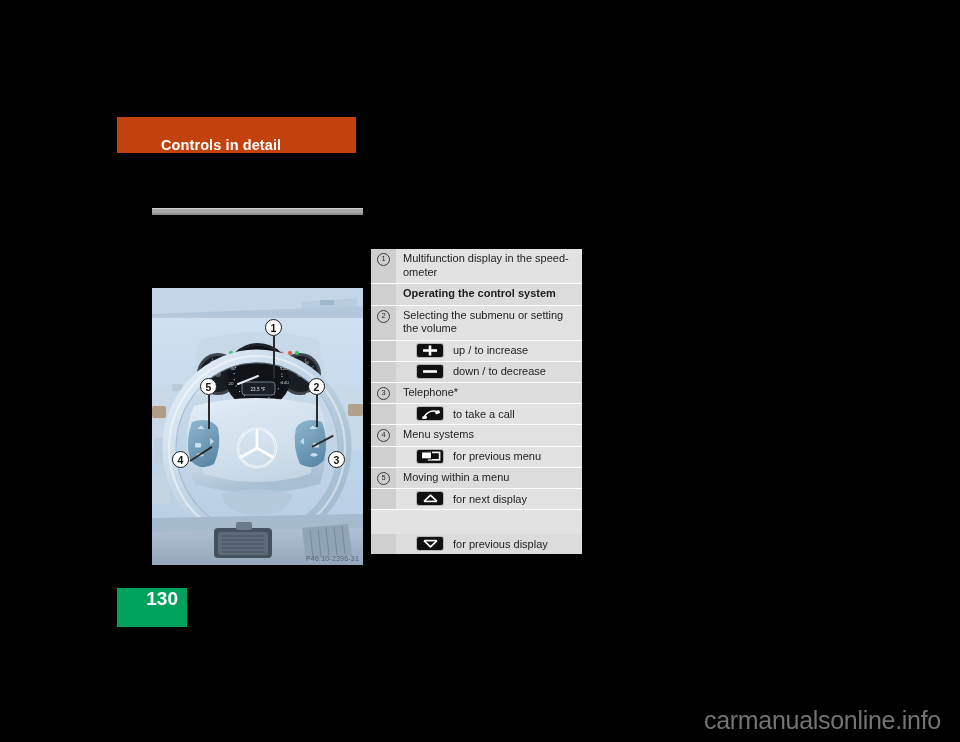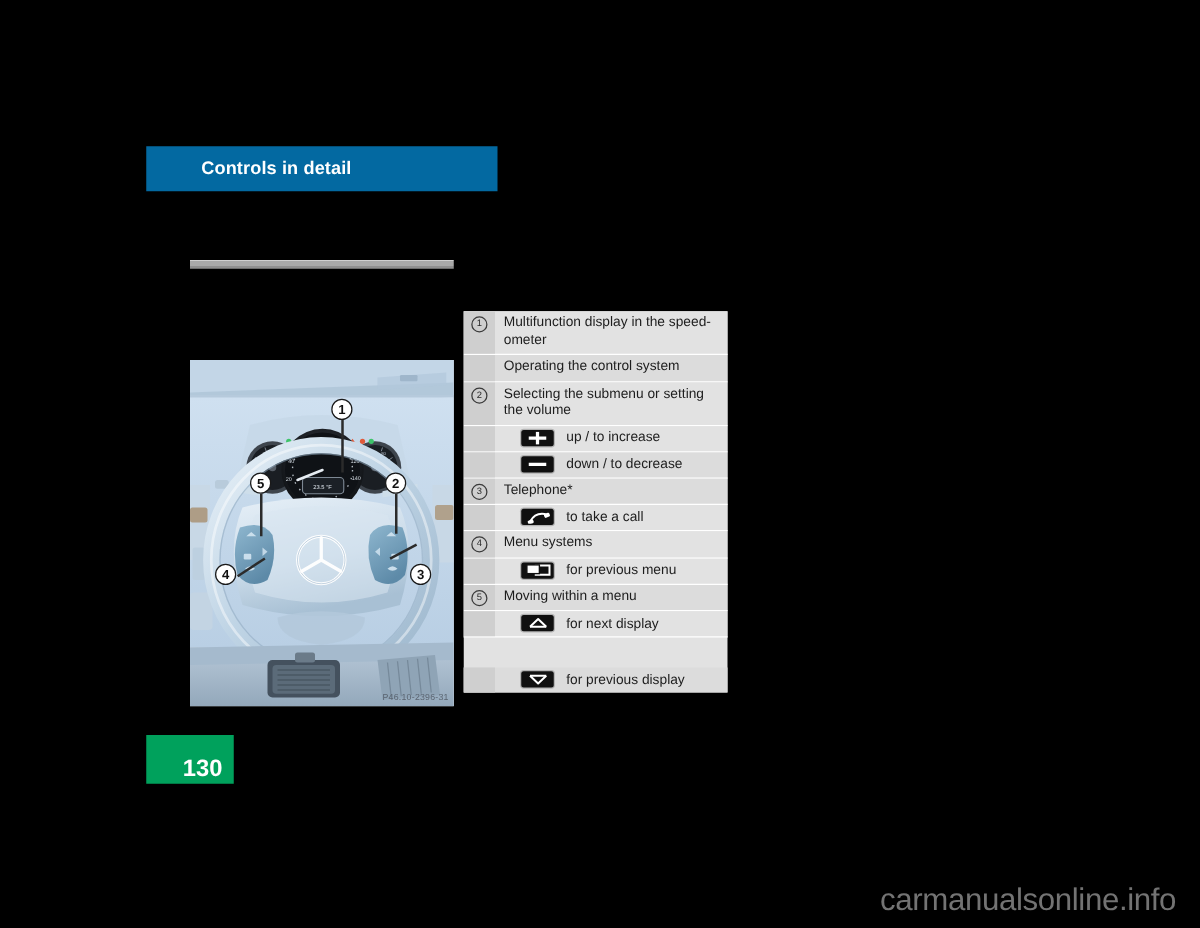--- a/index.html
+++ b/index.html
@@ -24,29 +24,29 @@
     width: 960px;
     height: 742px;
     background: #000000;
   }
 
   
   #section-header {
     position: absolute;
     left: 117px;
     top: 117px;
-    width: 281px;
+    width: 239px;
     height: 36px;
-    background: #0369a1;
+    background: #c2410c;
     color: #ffffff;
     font-size: 14.5px;
     font-weight: bold;
     letter-spacing: 0.1px;
     display: flex;
-    align-items: center;
+    align-items: flex-end;
     padding-left: 44px;
     box-sizing: border-box;
   }
 
   
   #rule {
     position: absolute;
     left: 152px;
     top: 208px;
     width: 211px;
@@ -62,21 +62,21 @@
     position: absolute;
     left: 117px;
     top: 588px;
     width: 70px;
     height: 39px;
     background: #00a15c;
     color: #ffffff;
     font-size: 19px;
     font-weight: bold;
     display: flex;
-    align-items: flex-end;
+    align-items: flex-start;
     justify-content: flex-end;
     padding-right: 9px;
     box-sizing: border-box;
   }
 
   
   #watermark {
     position: absolute;
     left: 704px;
     top: 706px;
@@ -183,21 +183,21 @@
     text-align: center;
     font-family: "Liberation Sans", sans-serif;
   }
 
   .cell-text {
     font-size: 11px;
     color: #1d1d1d;
     line-height: 13.5px;
     font-family: "Liberation Sans", sans-serif;
   }
-  .cell-text.bold { font-weight: normal; }
+  .cell-text.bold { font-weight: bold; }
 
   
   .chip {
     width: 26px;
     min-width: 26px;
     height: 13px;
     background: #101010;
     border-radius: 2px;
     display: inline-flex;
     align-items: center;

